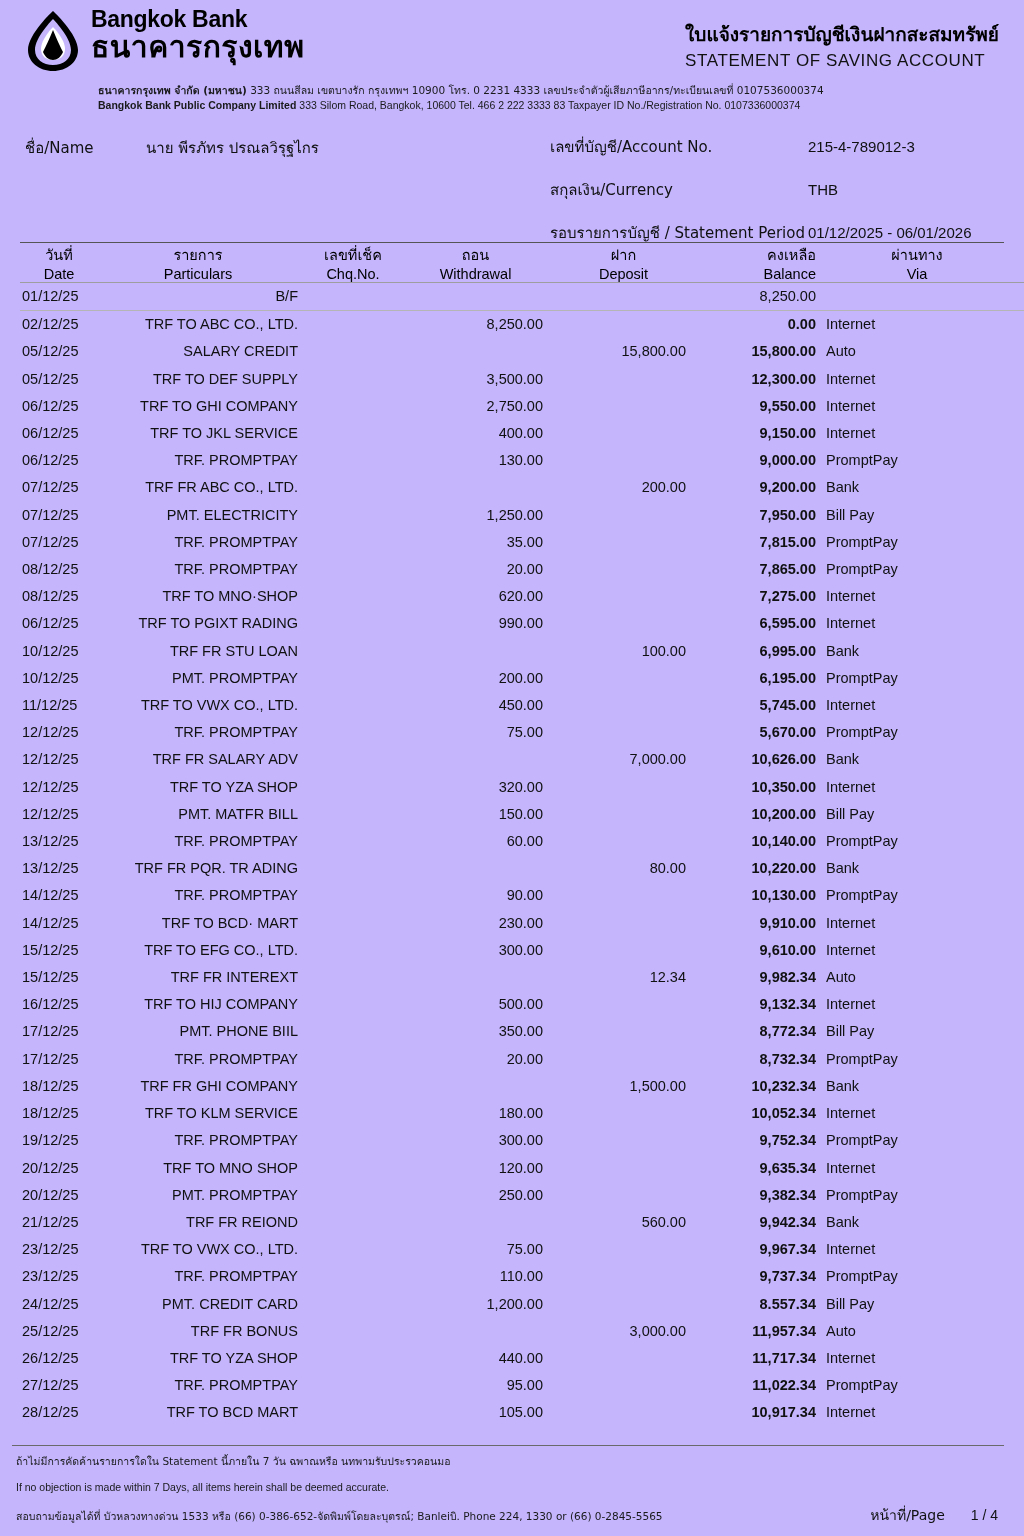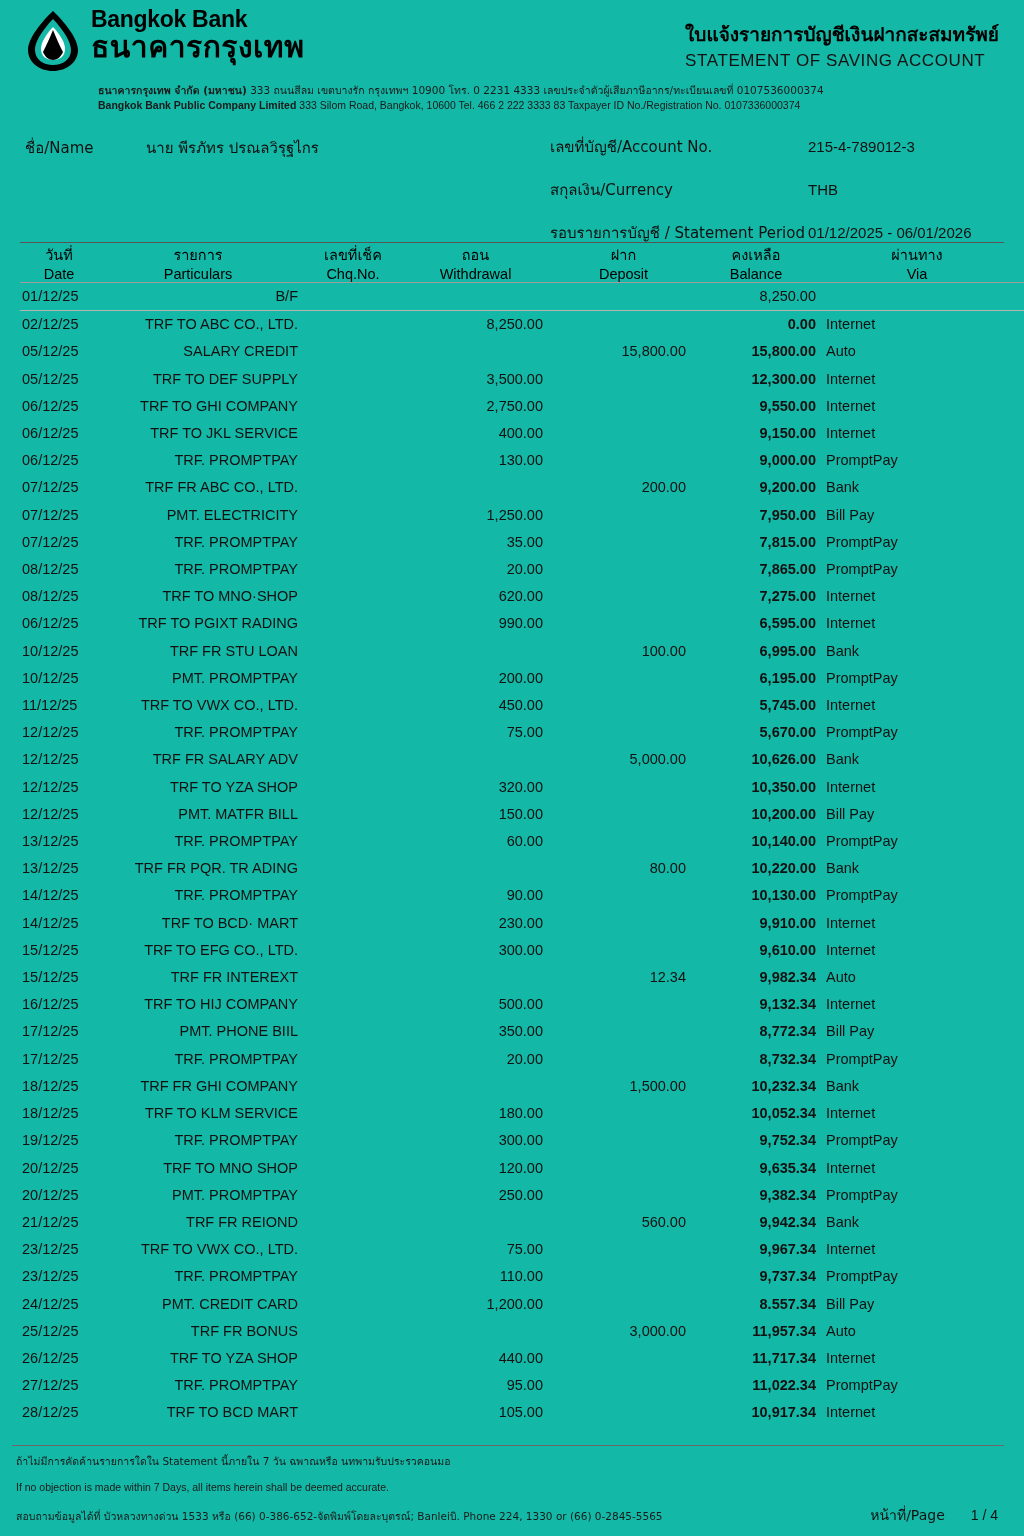--- a/index.html
+++ b/index.html
@@ -9,21 +9,21 @@
   }
   body {
     font-family: "Liberation Sans", "DejaVu Sans", sans-serif;
     color: #111111;
     -webkit-font-smoothing: antialiased;
   }
   .page {
     position: relative;
     width: 1024px;
     height: 1536px;
-    background: #14b8a6;
+    background: #c4b5fd;
     overflow: hidden;
     box-sizing: border-box;
     padding: 0 20px;
   }
 
   
   .header {
     position: relative;
     height: 118px;
   }
@@ -170,21 +170,21 @@
   thead .th-en {
     font-size: 14.5px;
     font-weight: normal;
     color: #000;
     padding-bottom: 9px;
   }
   thead .th-th.c-date, thead .th-en.c-date { text-align: center; margin-top: 32px; }
   thead .th-th.c-part, thead .th-en.c-part { text-align: center; }
   thead .th-th.c-wdr,  thead .th-en.c-wdr  { text-align: center; padding-right: 18px;}
   thead .th-th.c-dep,  thead .th-en.c-dep  { text-align: center; padding-right: 10px;}
-  thead .th-th.c-bal,  thead .th-en.c-bal  { text-align: center; padding-right: 6px;}
+  thead .th-th.c-bal,  thead .th-en.c-bal  { text-align: right; padding-right: 6px;}
   thead .th-th.c-via,  thead .th-en.c-via  { text-align: center; padding-right: 70px;}
   thead .th-th.c-chq,  thead .th-en.c-chq  { text-align: center; }
 
   tbody td {
     font-size: 14.5px;
     color: #111;
     height: 27.2px;
     line-height: 27.2px;
   }
   tbody td.c-wdr { padding-right: 18px; }
@@ -459,21 +459,21 @@
           <td class="c-wdr">75.00</td>
           <td class="c-dep"></td>
           <td class="c-bal">5,670.00</td>
           <td class="c-via">PromptPay</td>
         </tr>
         <tr>
           <td class="c-date">12/12/25</td>
           <td class="c-part">TRF FR SALARY ADV</td>
           <td class="c-chq"></td>
           <td class="c-wdr"></td>
-          <td class="c-dep">5,000.00</td>
+          <td class="c-dep">7,000.00</td>
           <td class="c-bal">10,626.00</td>
           <td class="c-via">Bank</td>
         </tr>
         <tr>
           <td class="c-date">12/12/25</td>
           <td class="c-part">TRF TO YZA SHOP</td>
           <td class="c-chq"></td>
           <td class="c-wdr">320.00</td>
           <td class="c-dep"></td>
           <td class="c-bal">10,350.00</td>

